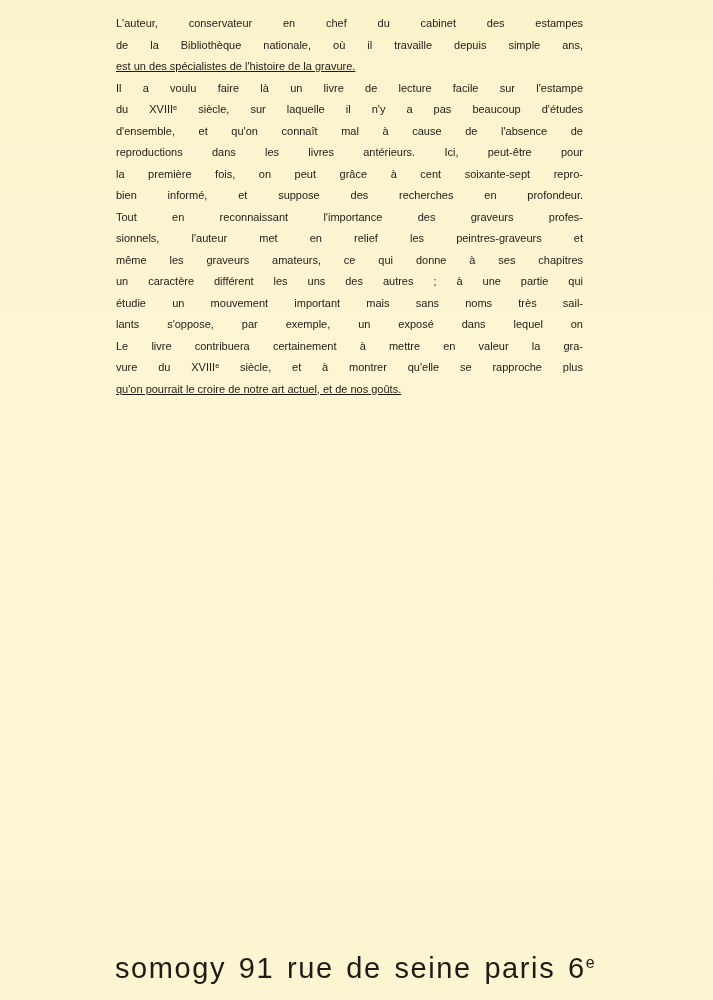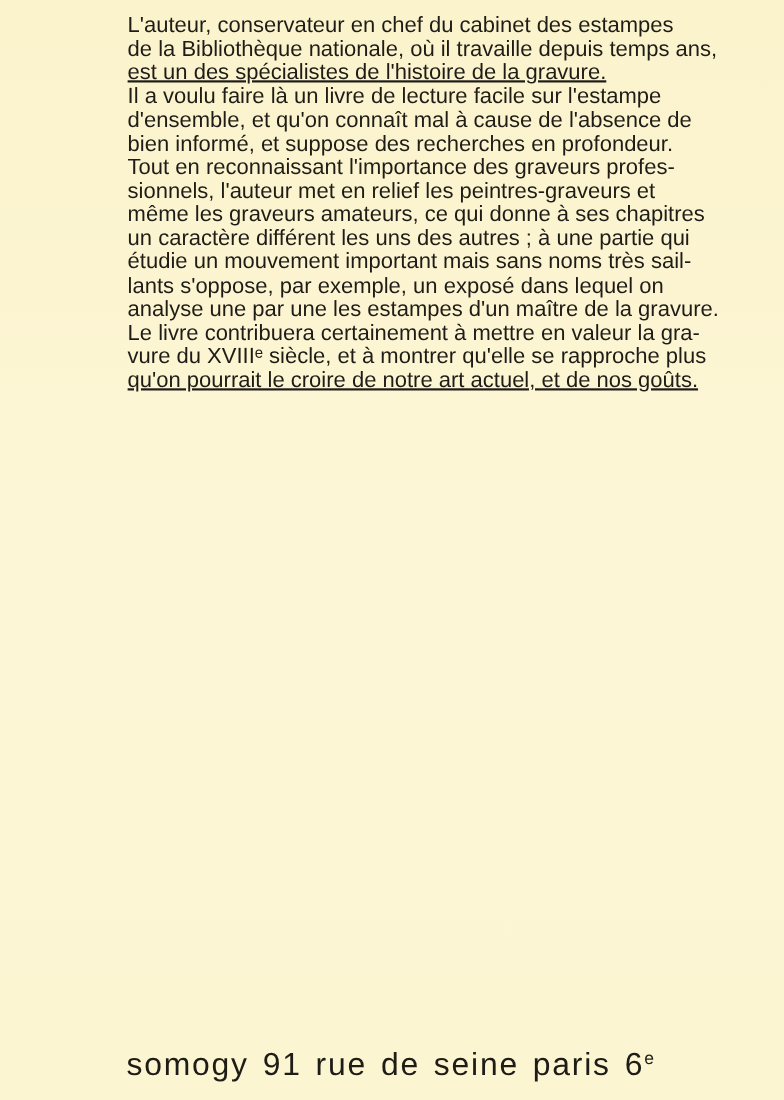--- a/index.html
+++ b/index.html
@@ -8,21 +8,21 @@
     background: #fcf4cf;
     background: linear-gradient(180deg, #fbf3cc 0%, #fdf6d6 50%, #fcf5d2 100%);
     position: relative;
     color: #1e1c17;
     font-family: "Liberation Sans", "DejaVu Sans", sans-serif;
   }
   .blurb {
     position: absolute;
     left: 116px; top: 13px;
     width: 467px;
-    font-size: 20px;
+    font-size: 11px;
     line-height: 21.5px;
     margin: 0;
   }
   .blurb .line {
     display: block;
     text-align: justify;
     text-align-last: justify;
     white-space: nowrap;
     height: 21.5px;
   }
@@ -36,30 +36,32 @@
     white-space: nowrap;
     text-align: right;
   }
   sup { font-size: 0.55em; vertical-align: 0.6em; line-height: 0; }
 </style>
 </head>
 <body>
 
 <div class="blurb" id="blurb">
     <span class="line">L'auteur, conservateur en chef du cabinet des estampes</span>
-    <span class="line">de la Bibliothèque nationale, où il travaille depuis temps ans,</span>
+    <span class="line">de la Bibliothèque nationale, où il travaille depuis simple ans,</span>
     <span class="line last">est un des spécialistes de l'histoire de la gravure.</span>
     <span class="line">Il a voulu faire là un livre de lecture facile sur l'estampe</span>
+    <span class="line">du XVIIIᵉ siècle, sur laquelle il n'y a pas beaucoup d'études</span>
     <span class="line">d'ensemble, et qu'on connaît mal à cause de l'absence de</span>
+    <span class="line">reproductions dans les livres antérieurs. Ici, peut-être pour</span>
+    <span class="line">la première fois, on peut grâce à cent soixante-sept repro-</span>
     <span class="line">bien informé, et suppose des recherches en profondeur.</span>
     <span class="line">Tout en reconnaissant l'importance des graveurs profes-</span>
     <span class="line">sionnels, l'auteur met en relief les peintres-graveurs et</span>
     <span class="line">même les graveurs amateurs, ce qui donne à ses chapitres</span>
     <span class="line">un caractère différent les uns des autres ; à une partie qui</span>
     <span class="line">étudie un mouvement important mais sans noms très sail-</span>
     <span class="line">lants s'oppose, par exemple, un exposé dans lequel on</span>
-    <span class="line">analyse une par une les estampes d'un maître de la gravure.</span>
     <span class="line">Le livre contribuera certainement à mettre en valeur la gra-</span>
     <span class="line">vure du XVIIIᵉ siècle, et à montrer qu'elle se rapproche plus</span>
     <span class="line last">qu'on pourrait le croire de notre art actuel, et de nos goûts.</span>
   </div>
 
 <div class="footer"><span>somogy 91 rue de seine paris 6</span><sup>e</sup></div>
 
 </body></html>

